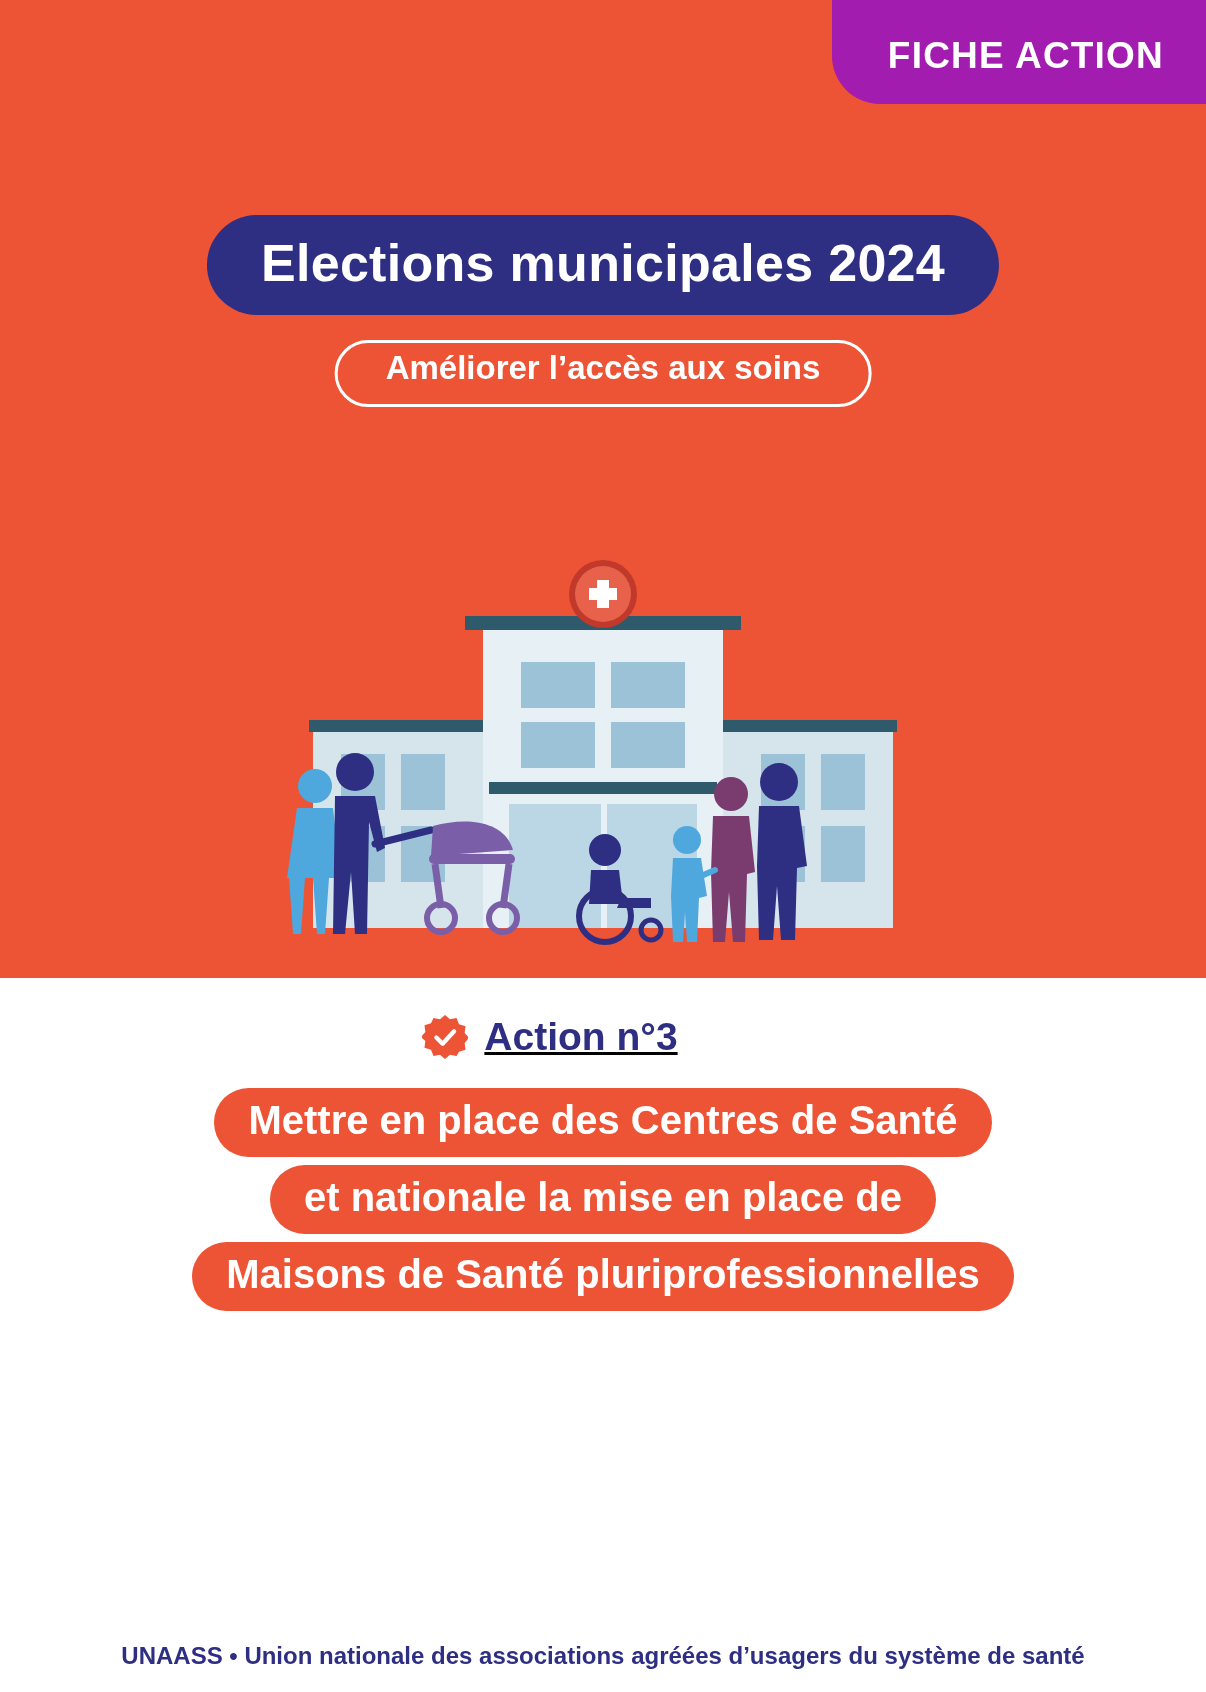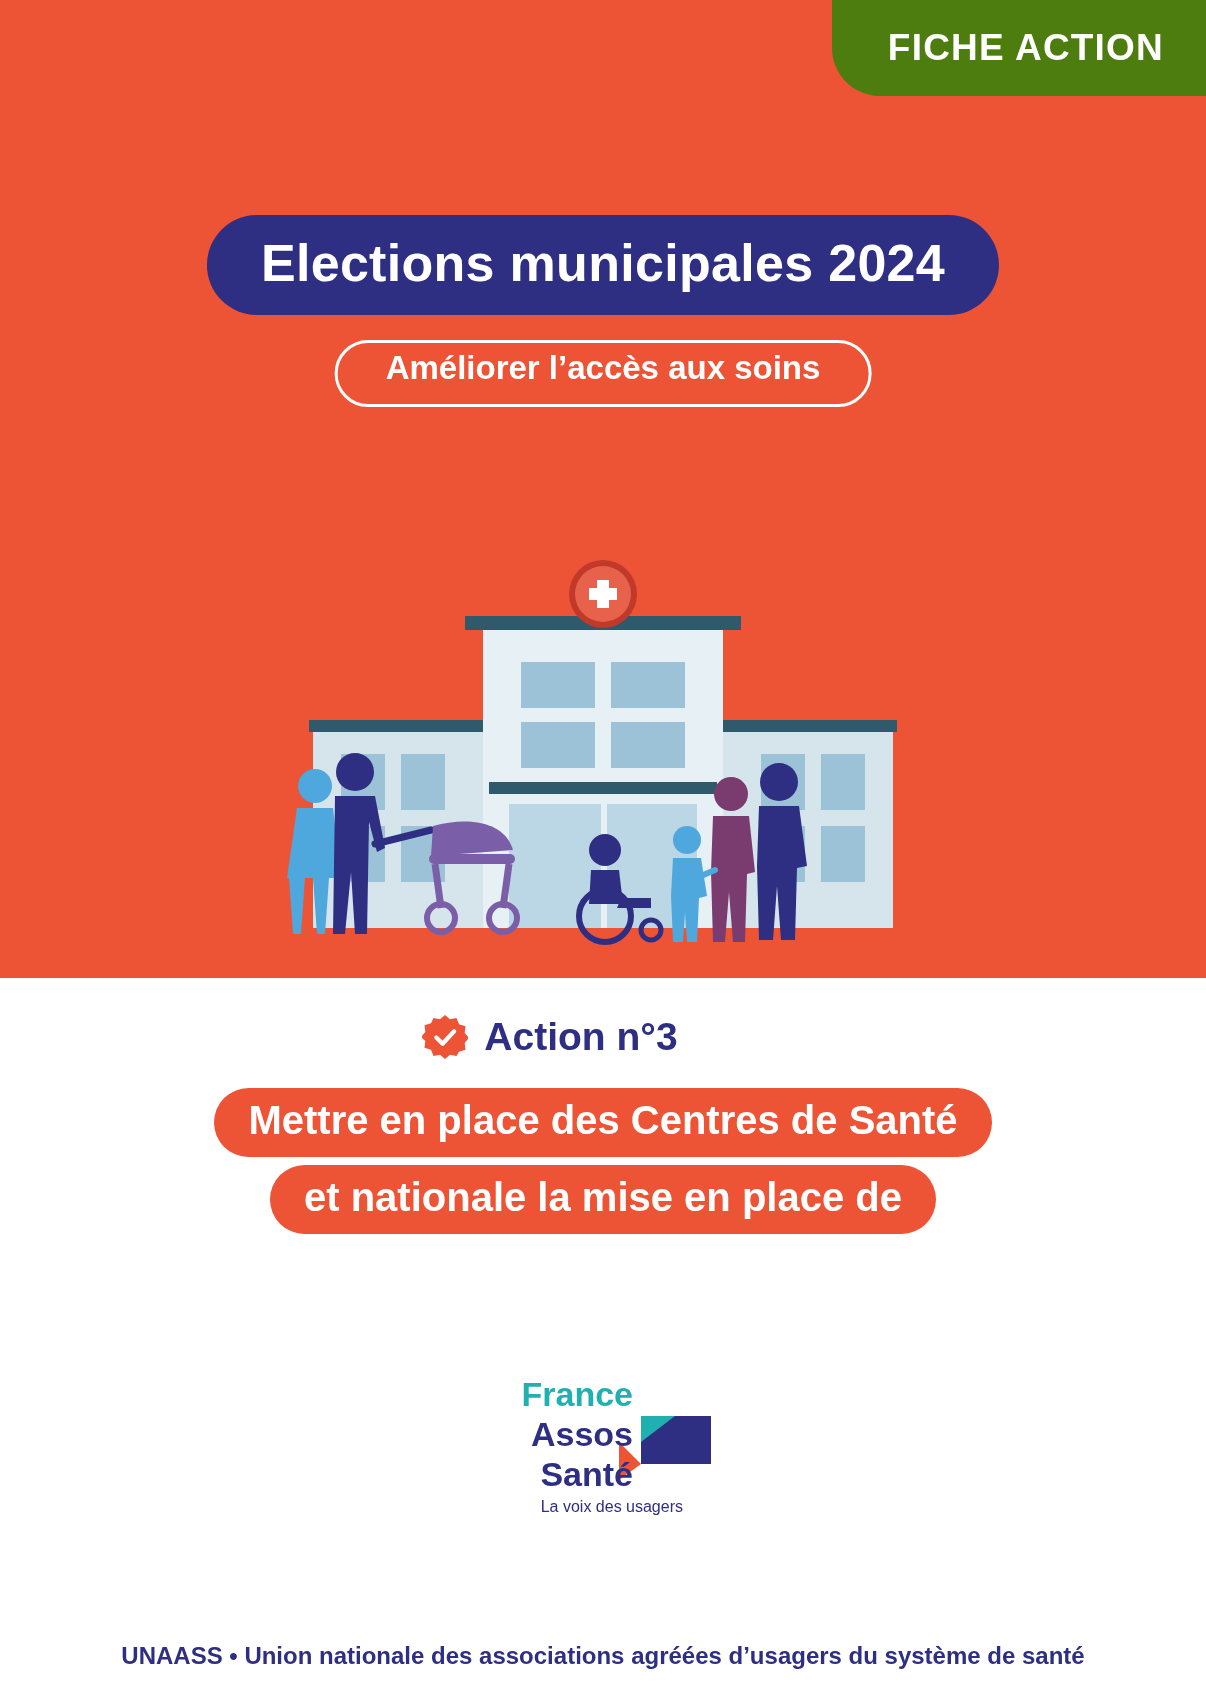--- a/index.html
+++ b/index.html
@@ -24,25 +24,25 @@
     height: 978px;
     background: #ED5335;
     overflow: hidden;
   }
 
   .ribbon {
     position: absolute;
     right: 0;
     top: 0;
     height: 96px;
-    background: #4d7c0f;
+    background: #a21caf;
     border-bottom-left-radius: 48px;
     display: flex;
     align-items: center;
-    padding: 0 42px 0 56px;
+    padding: 8px 42px 0 56px;
   }
   .ribbon-label {
     color: #ffffff;
     font-size: 37px;
     font-weight: bold;
     letter-spacing: 1.2px;
     white-space: nowrap;
   }
 
   .title-pill {
@@ -105,20 +105,21 @@
 
   .action-row {
     position: absolute;
     left: 0;
     top: 36px;
     width: 1100px;
     display: flex;
     align-items: center;
     justify-content: center;
     gap: 16px;
+    text-decoration: underline;
   }
   .badge-icon {
     width: 46px;
     height: 46px;
     display: block;
   }
   .action-label {
     color: #2E2E83;
     font-size: 39px;
     font-weight: bold;
@@ -263,30 +264,18 @@
     <svg class="badge-icon" viewBox="0 0 48 48">
       <path d="M24 1 l5.2 4.6 L36 4.1 l2.6 6.5 l6.8 2.1 l-0.9 7 l4.5 5.3 l-4.5 5.3 l0.9 7 l-6.8 2.1 L36 43.9 l-6.8 -1.5 L24 47 l-5.2 -4.6 L12 43.9 l-2.6 -6.5 l-6.8 -2.1 l0.9 -7 L-1 24 l4.5 -5.3 l-0.9 -7 l6.8 -2.1 L12 4.1 l6.8 1.5 z" fill="#ED5335"></path>
       <path d="M15 24.5 l6.5 6.5 L33.5 18" stroke="#ffffff" stroke-width="4.5" fill="none" stroke-linecap="round" stroke-linejoin="round"></path>
     </svg>
     <span class="action-label">Action n°3</span>
   </div>
 
   <div class="headline-lines">
     <div class="headline-pill">Mettre en place des Centres de Santé</div>
     <div class="headline-pill">et nationale la mise en place de</div>
-  </div>
-
-  <div class="logo-block">
-    <svg class="logo-svg" viewBox="0 0 260 170">
-
-      <path d="M168 62 h70 v48 h-70 z" fill="#2E2E83"></path>
-      <path d="M168 62 l34 0 l-34 26 z" fill="#21B0B0"></path>
-      <path d="M168 110 l-22 16 l0 -38 z" fill="#ED5335"></path>
-      <path d="M206 62 h32 v48 h-32 z" fill="#2E2E83"></path>
-      <text x="160" y="52" text-anchor="end" font-family="Liberation Sans, sans-serif" font-size="34" font-weight="bold" fill="#21B0B0">France</text>
-      <text x="160" y="92" text-anchor="end" font-family="Liberation Sans, sans-serif" font-size="34" font-weight="bold" fill="#2E2E83">Assos</text>
-      <text x="160" y="132" text-anchor="end" font-family="Liberation Sans, sans-serif" font-size="34" font-weight="bold" fill="#2E2E83">Santé</text>
-      <text x="210" y="158" text-anchor="end" font-family="Liberation Sans, sans-serif" font-size="16" fill="#2E2E83">La voix des usagers</text>
-    </svg>
-  </div>
+    <div class="headline-pill">Maisons de Santé pluriprofessionnelles</div>
+  </div>
+
 
   <div class="footer">UNAASS • Union nationale des associations agréées d’usagers du système de santé</div>
 </div>
 
 </body></html>

